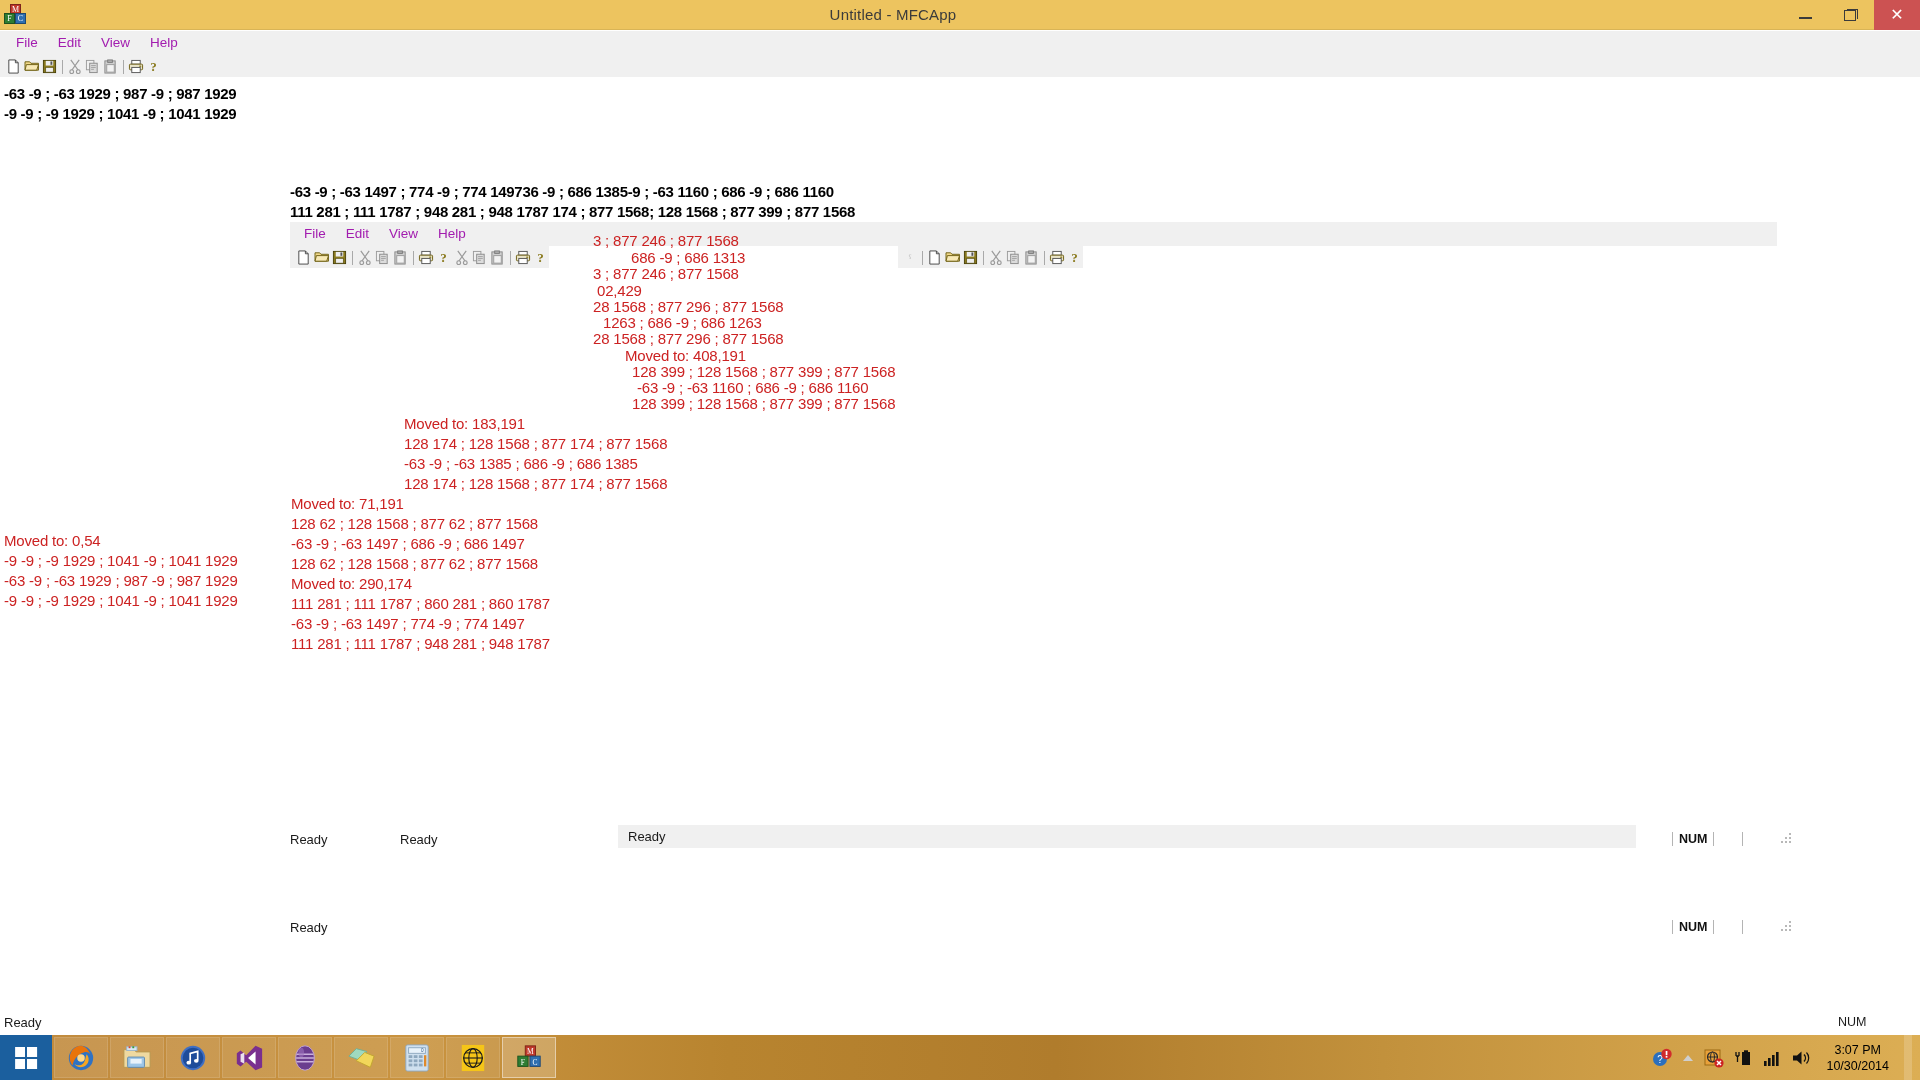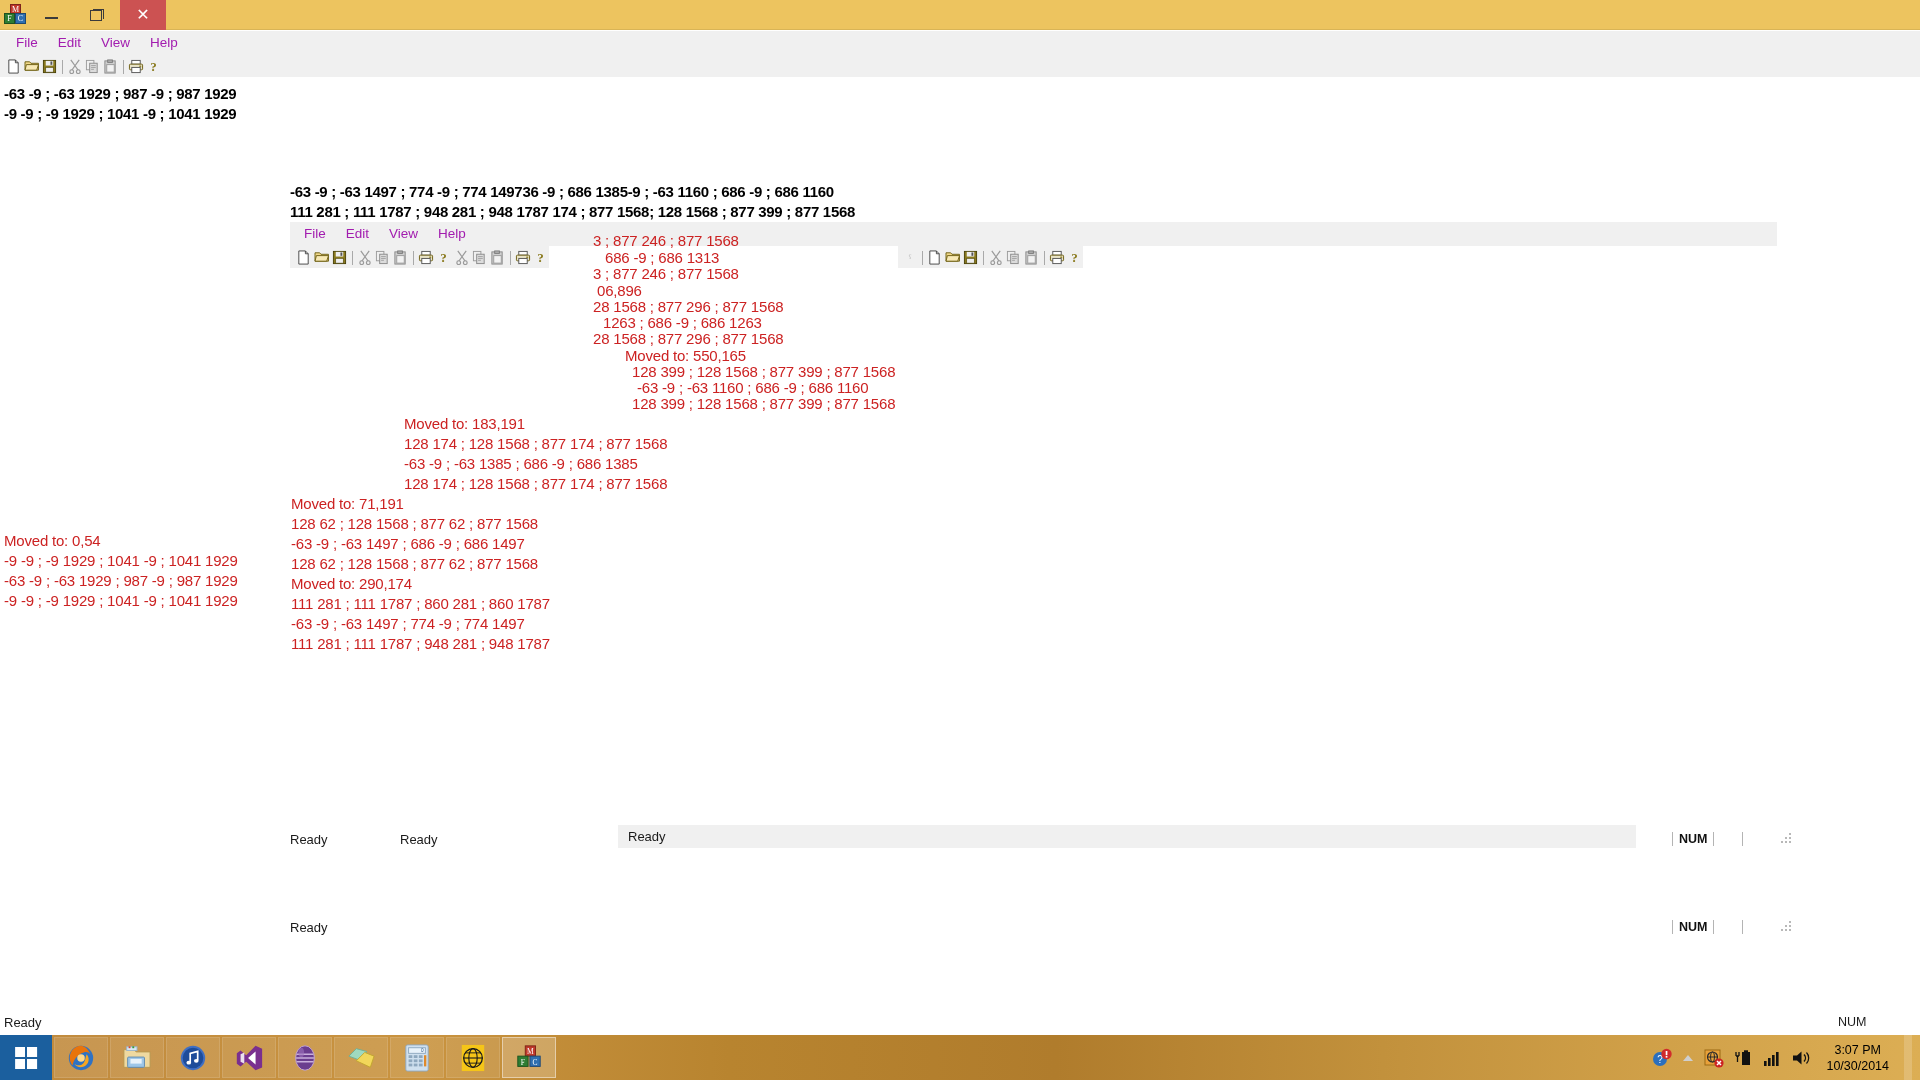--- a/index.html
+++ b/index.html
@@ -311,20 +311,21 @@
 <body>
 
 <div id="outer-window">
 
   <div id="outer-titlebar">
     <div id="outer-titlebar-icon">
       <span class="mfc-cube cube-m">M</span>
       <span class="mfc-cube cube-f">F</span>
       <span class="mfc-cube cube-c">C</span>
     </div>
+    <div id="outer-title-text">Untitled - MFCApp</div>
     <div id="outer-window-controls">
       <div class="win-btn">
         <span class="glyph-min"></span>
       </div>
       <div class="win-btn">
         <span class="glyph-max"></span>
       </div>
       <div class="win-btn close">
         <span>✕</span>
       </div>
@@ -565,27 +566,27 @@
             </span>
           </div>
       </div>
     </div>
 
   <div class="blk-line" style="left: 4px; top: 8px;">-63 -9 ; -63 1929 ; 987 -9 ; 987 1929</div>
       <div class="blk-line" style="left: 4px; top: 28px;">-9 -9 ; -9 1929 ; 1041 -9 ; 1041 1929</div>
       <div class="blk-line" style="left: 290px; top: 106px;">-63 -9 ; -63 1497 ; 774 -9 ; 774 149736 -9 ; 686 1385-9 ; -63 1160 ; 686 -9 ; 686 1160</div>
       <div class="blk-line" style="left: 290px; top: 126px;">111 281 ; 111 1787 ; 948 281 ; 948 1787 174 ; 877 1568; 128 1568 ; 877 399 ; 877 1568</div>
       <div class="red-line" style="left: 593px; top: 155px;">3 ; 877 246 ; 877 1568</div>
-      <div class="red-line" style="left: 605px; top: 172px;">686 -9 ; 686 1313</div>
+      <div class="red-line" style="left: 631px; top: 172px;">686 -9 ; 686 1313</div>
       <div class="red-line" style="left: 593px; top: 188px;">3 ; 877 246 ; 877 1568</div>
-      <div class="red-line" style="left: 597px; top: 205px;">06,896</div>
+      <div class="red-line" style="left: 597px; top: 205px;">02,429</div>
       <div class="red-line" style="left: 593px; top: 221px;">28 1568 ; 877 296 ; 877 1568</div>
       <div class="red-line" style="left: 603px; top: 237px;">1263 ; 686 -9 ; 686 1263</div>
       <div class="red-line" style="left: 593px; top: 253px;">28 1568 ; 877 296 ; 877 1568</div>
-      <div class="red-line" style="left: 625px; top: 270px;">Moved to: 550,165</div>
+      <div class="red-line" style="left: 625px; top: 270px;">Moved to: 408,191</div>
       <div class="red-line" style="left: 632px; top: 286px;">128 399 ; 128 1568 ; 877 399 ; 877 1568</div>
       <div class="red-line" style="left: 637px; top: 302px;">-63 -9 ; -63 1160 ; 686 -9 ; 686 1160</div>
       <div class="red-line" style="left: 632px; top: 318px;">128 399 ; 128 1568 ; 877 399 ; 877 1568</div>
       <div class="red-line" style="left: 404px; top: 338px;">Moved to: 183,191</div>
       <div class="red-line" style="left: 404px; top: 358px;">128 174 ; 128 1568 ; 877 174 ; 877 1568</div>
       <div class="red-line" style="left: 404px; top: 378px; text-align: right;">-63 -9 ; -63 1385 ; 686 -9 ; 686 1385</div>
       <div class="red-line" style="left: 404px; top: 398px;">128 174 ; 128 1568 ; 877 174 ; 877 1568</div>
       <div class="red-line" style="left: 291px; top: 418px;">Moved to: 71,191</div>
       <div class="red-line" style="left: 291px; top: 438px;">128 62 ; 128 1568 ; 877 62 ; 877 1568</div>
       <div class="red-line" style="left: 291px; top: 458px;">-63 -9 ; -63 1497 ; 686 -9 ; 686 1497</div>

